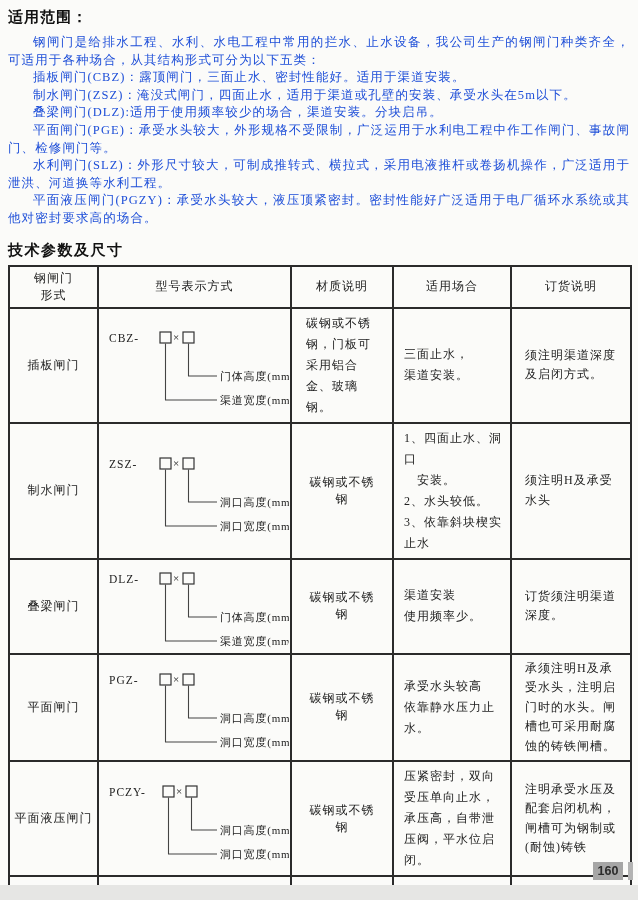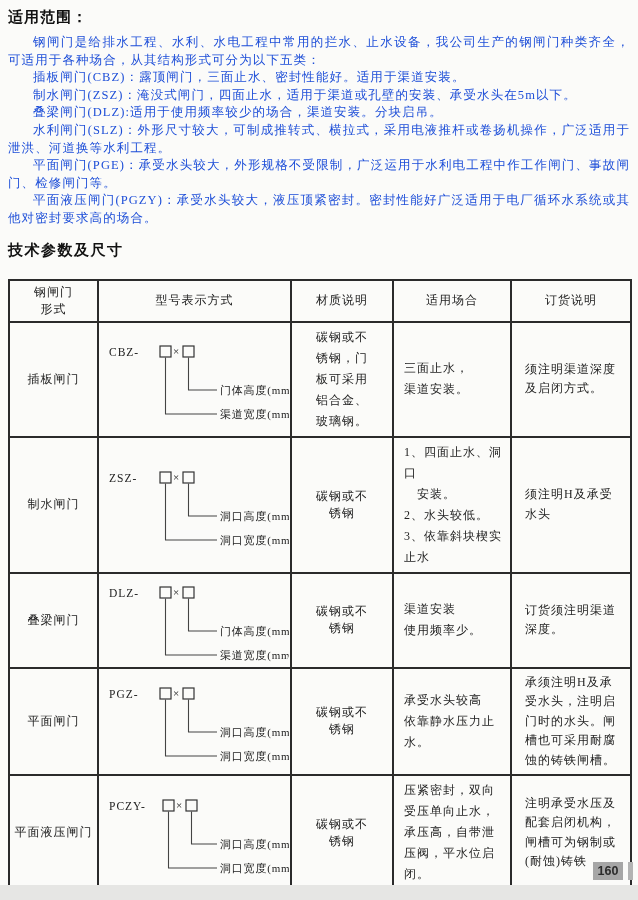--- a/index.html
+++ b/index.html
@@ -32,21 +32,21 @@
     color: #1d4ed8;
     text-align: justify;
   }
   .spec-title {
     font-family: Liberation Serif, serif;
     font-weight: 700;
     font-size: 15px;
     letter-spacing: 1.5px;
     color: #111;
     margin-top: 13px;
-    margin-bottom: 19px;
+    margin-bottom: 5px;
   }
 
   table.spec {
     border-collapse: collapse;
     table-layout: fixed;
     width: 622px;
   }
   table.spec td, table.spec th {
     border: 2px solid #2b2b2b;
     font-weight: normal;
@@ -60,21 +60,21 @@
   tr.row-0  { height: 95px; }
   tr.row-1  { height: 93px; }
   tr.row-2  { height: 95px; }
   tr.row-3  { height: 94px; }
   tr.row-4  { height: 96px; }
   tr.row-5  { height: 79px; }
 
   th.c-head { text-align: center; white-space: pre-line; line-height: 17px; }
   td.c-name { text-align: center; }
   td.c-diag { vertical-align: top; padding: 6px 0 0 4px; border-radius: 15px; }
-  td.c-mat  { text-align: center; padding: 4px 24px; }
+  td.c-mat  { text-align: center; padding: 4px 14px; }
   td.c-mat.left { text-align: left; line-height: 21px; }
   td.c-app  { padding: 4px 6px 4px 10px; white-space: pre-line; line-height: 21px; margin-top: 28px; }
   td.c-ord  { padding: 4px 8px 4px 13px; line-height: 19.5px; }
 
   svg.diag { display: block; }
   svg.diag text {
     font-family: "Liberation Serif", "DejaVu Serif", serif;
     font-size: 11px;
     letter-spacing: 0.8px;
     fill: #222;
@@ -113,22 +113,22 @@
 <body>
 
 <div class="page">
   <div class="content">
 
     <div class="sec-title">适用范围：</div>
     <p class="para">钢闸门是给排水工程、水利、水电工程中常用的拦水、止水设备，我公司生产的钢闸门种类齐全，可适用于各种场合，从其结构形式可分为以下五类：</p>
     <p class="para">插板闸门(CBZ)：露顶闸门，三面止水、密封性能好。适用于渠道安装。</p>
     <p class="para">制水闸门(ZSZ)：淹没式闸门，四面止水，适用于渠道或孔壁的安装、承受水头在5m以下。</p>
     <p class="para">叠梁闸门(DLZ):适用于使用频率较少的场合，渠道安装。分块启吊。</p>
+    <p class="para">平面闸门(PGE)：承受水头较大，外形规格不受限制，广泛运用于水利电工程中作工作闸门、事故闸门、检修闸门等。</p>
     <p class="para">水利闸门(SLZ)：外形尺寸较大，可制成推转式、横拉式，采用电液推杆或卷扬机操作，广泛适用于泄洪、河道换等水利工程。</p>
-    <p class="para">平面闸门(PGE)：承受水头较大，外形规格不受限制，广泛运用于水利电工程中作工作闸门、事故闸门、检修闸门等。</p>
     <p class="para">平面液压闸门(PGZY)：承受水头较大，液压顶紧密封。密封性能好广泛适用于电厂循环水系统或其他对密封要求高的场合。</p>
 
     <div class="spec-title">技术参数及尺寸</div>
 
     <table class="spec">
       <colgroup>
         <col style="width:89px">
           <col style="width:193px">
           <col style="width:102px">
           <col style="width:118px">

